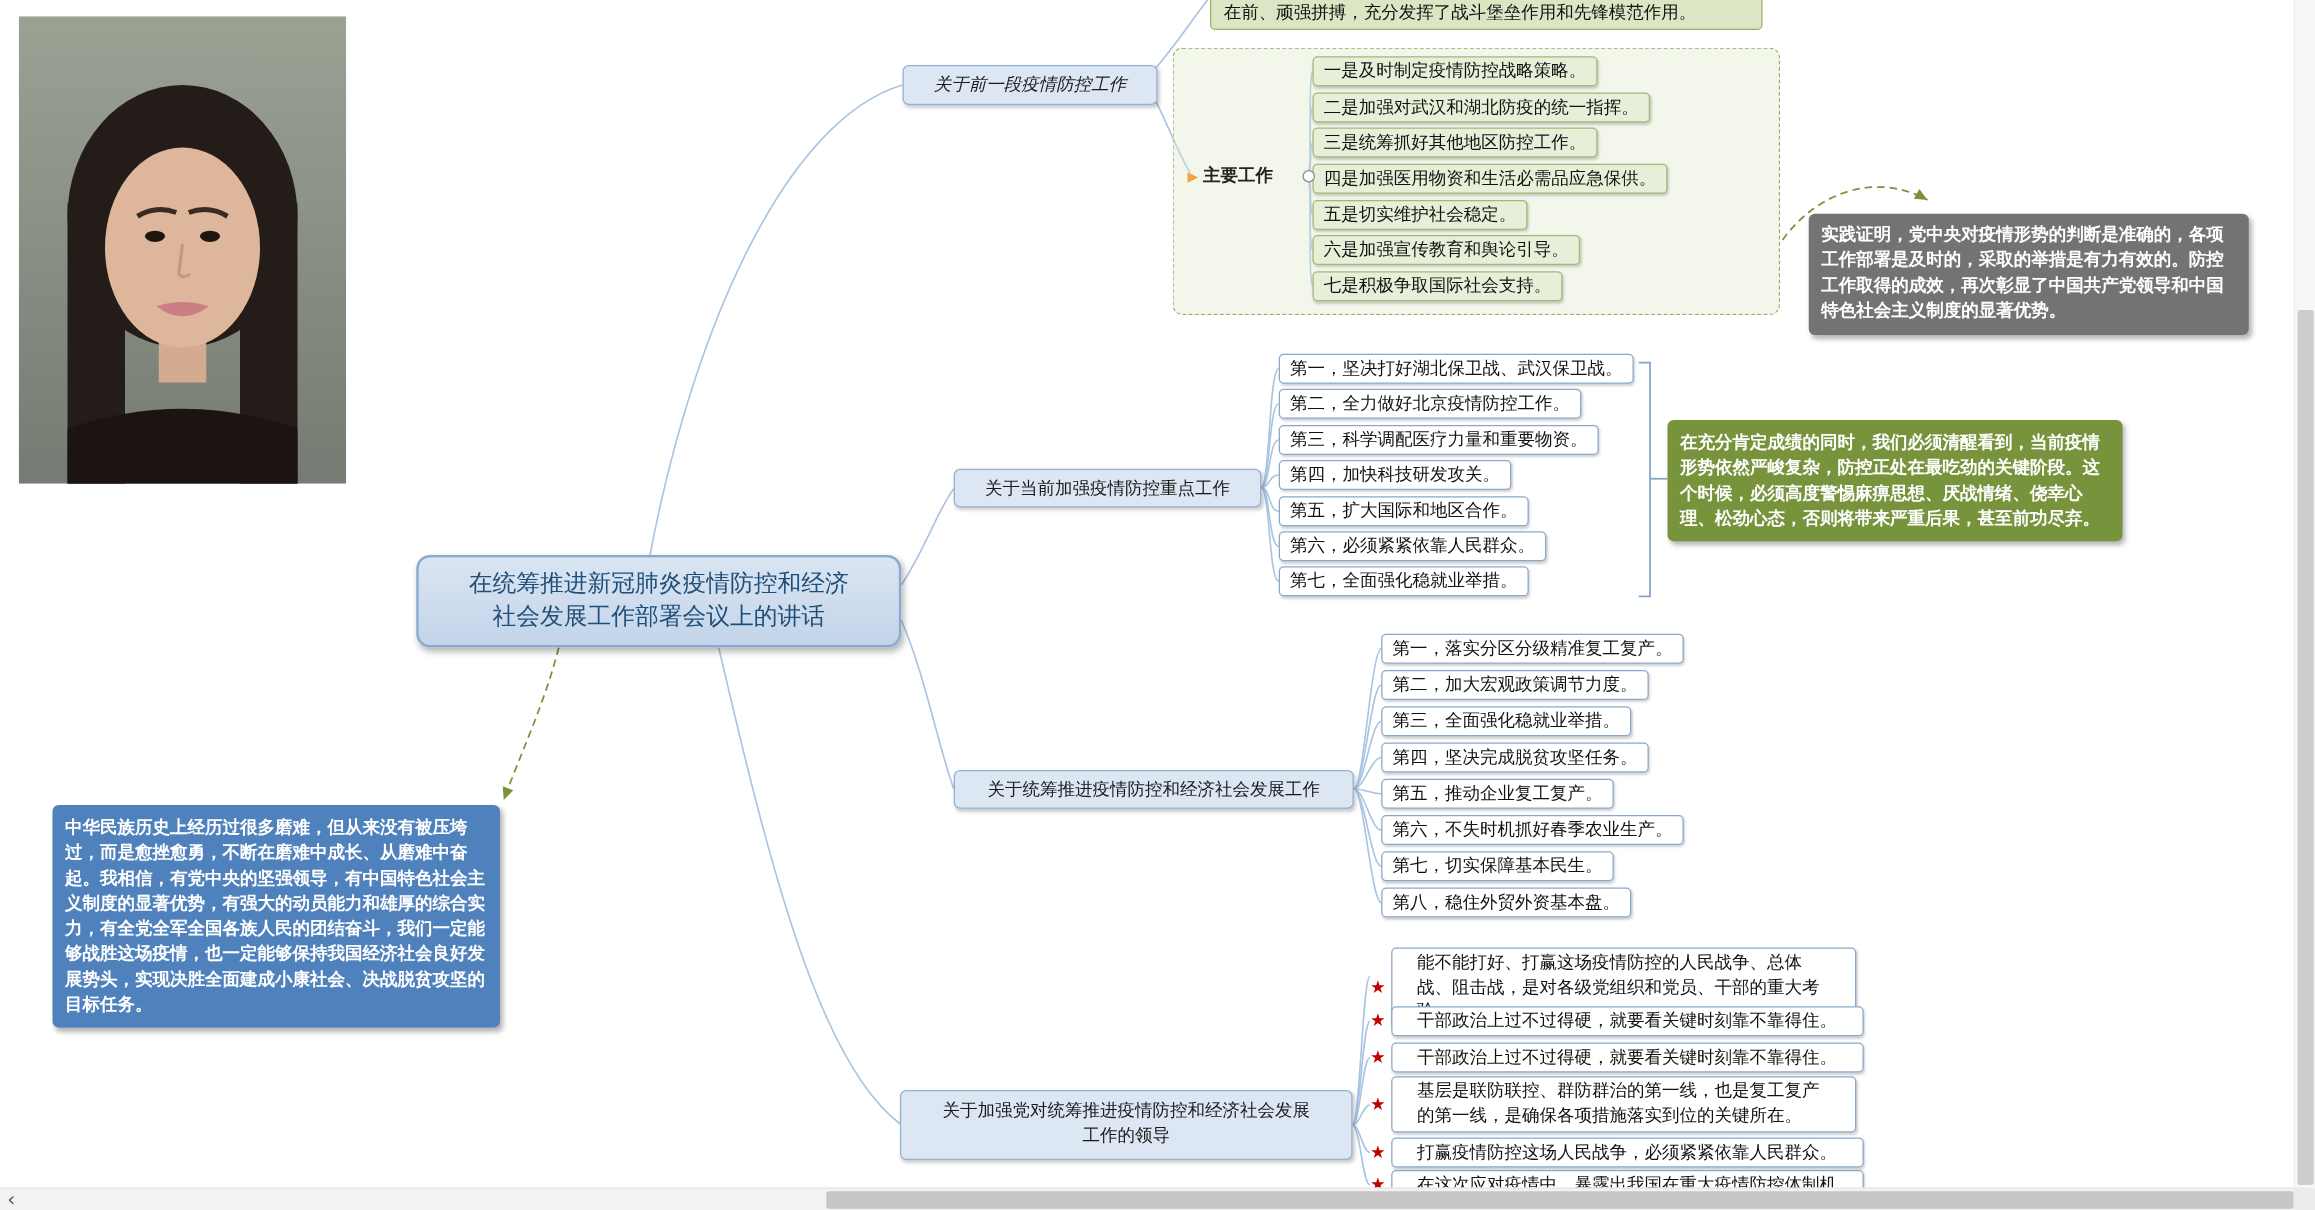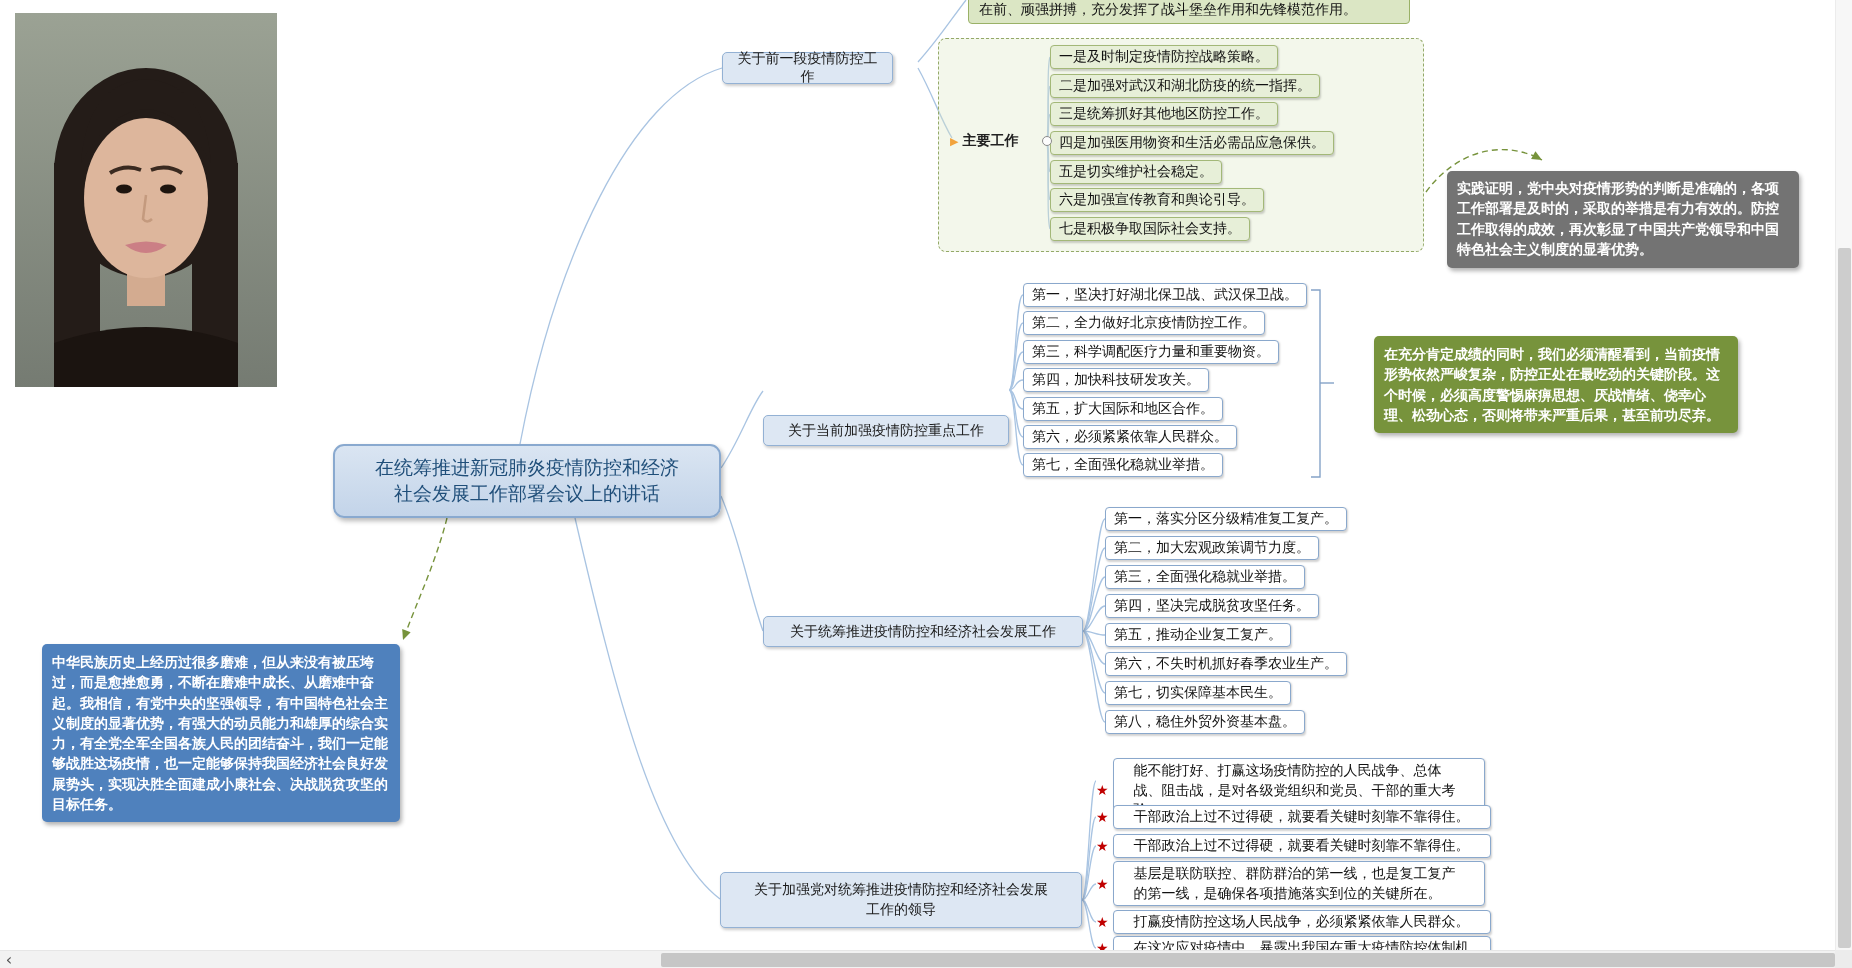--- a/index.html
+++ b/index.html
@@ -16,22 +16,22 @@
     border:2px solid #89a9cf;border-radius:11px;
     color:#1f4e79;font-weight:normal;font-size:19px;line-height:1.35;
     display:flex;align-items:center;justify-content:center;text-align:center;
     white-space:pre-line;box-shadow:2px 3px 5px rgba(0,0,0,.28);
   }
   .branch{
     background:#dde7f3;border:1px solid #93b1d4;border-radius:5px;
     font-size:14px;color:#1a1a1a;display:flex;align-items:center;justify-content:center;
     text-align:center;box-shadow:1.5px 2px 3px rgba(0,0,0,.2);padding:2px 8px;white-space:pre-line;
   }
-  #b1{left:722px;top:52px;width:171px;height:32px;}
-  #b2{left:763px;top:375px;width:246px;height:31px;margin-top:40px;}
+  #b1{left:722px;top:52px;width:204px;height:32px;font-style:italic;}
+  #b2{left:763px;top:375px;width:246px;height:31px;}
   #b3{left:763px;top:616px;width:320px;height:31px;}
   #b4{left:720px;top:872px;width:362px;height:56px;line-height:1.4;}
   .groupbox{
     position:absolute;z-index:1;left:938px;top:38px;width:484px;height:212px;
     border:1px dashed #94a968;background:rgba(222,233,199,.35);border-radius:8px;
   }
   .grouplabel{
     position:absolute;z-index:2;left:950px;top:129px;height:24px;
     display:flex;align-items:center;gap:4px;font-size:14px;font-weight:600;color:#222;
   }
@@ -47,21 +47,21 @@
     position:absolute;z-index:2;left:968px;top:-20px;width:442px;height:44px;
     background:#dbe6c4;border:1px solid #9ab167;border-radius:4px;
     display:flex;align-items:flex-end;padding:4px 10px;box-sizing:border-box;
     font-size:14px;white-space:nowrap;color:#111;
   }
   .callout{
     position:absolute;z-index:2;color:#fff;font-weight:bold;font-size:14px;line-height:1.45;
     padding:8px 10px;border-radius:5px;box-shadow:2px 3px 4px rgba(0,0,0,.3);box-sizing:border-box;
   }
   #callout-practice{left:1447px;top:171px;width:352px;background:#737373;font-family:Liberation Serif, serif;}
-  #callout-sober{left:1334px;top:336px;width:364px;background:#77933c;margin-left:40px;}
+  #callout-sober{left:1334px;top:336px;width:364px;background:#77933c;}
   #note-nation{left:42px;top:644px;width:358px;background:#4f81bd;}
   .b4row{position:absolute;z-index:2;left:1096px;display:flex;align-items:center;gap:4px;}
   .star{color:#c00000;font-size:14px;line-height:1;flex:0 0 auto;}
   .b4box{
     background:#fff;border:1px solid #8aa8cc;border-radius:4px;font-size:14px;color:#111;
     padding:2px 20px;box-shadow:1px 1.5px 2px rgba(0,0,0,.18);white-space:nowrap;box-sizing:border-box;
   }
   .b4box.wide{width:372px;white-space:normal;line-height:1.4;}
   .handle{
     position:absolute;z-index:3;left:1042px;top:136px;width:10px;height:10px;

